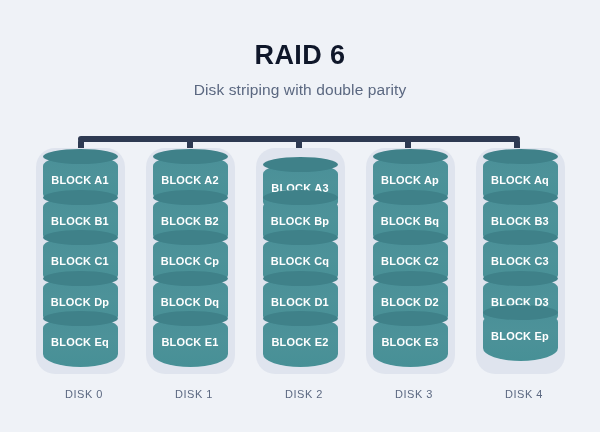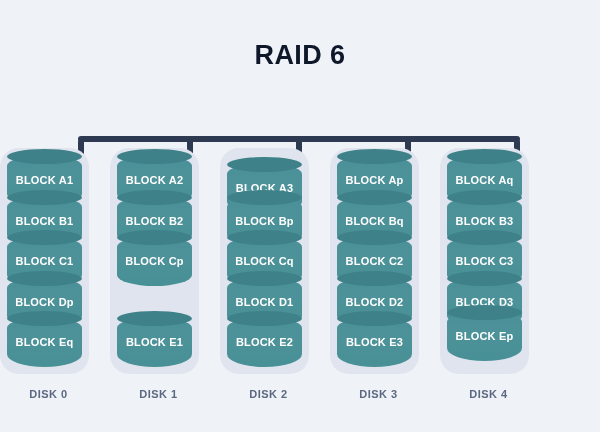--- a/index.html
+++ b/index.html
@@ -72,20 +72,21 @@
     border-radius: 3px;
   }
 
   
   .disks {
     position: absolute;
     left: 0;
     top: 148px;
     width: 600px;
     display: flex;
+    justify-content: center;
     gap: 21px;
   }
   .disk-col {
     width: 89px;
     display: flex;
     flex-direction: column;
     align-items: center;
   }
 
   
@@ -138,33 +139,34 @@
     color: #ffffff;
     font-size: 11px;
     font-weight: bold;
     letter-spacing: 0.2px;
     white-space: nowrap;
   }
 
   .disk-label {
     margin-top: 14px;
     font-size: 11px;
-    font-weight: bold;
+    font-weight: normal;
     color: #5b6881;
     letter-spacing: 0.5px;
     padding-left: 8px;
   }
 </style>
 </head>
 <body>
 
 <div id="diagram">
 
   <div class="header">
     <h1 class="title">RAID 6</h1>
+    <p class="subtitle">Disk striping with double parity</p>
   </div>
 
   <div class="bus">
     <div class="bus-rail"></div>
     <div class="bus-drop" style="left:0px;"></div>
     <div class="bus-drop" style="left:109px;"></div>
     <div class="bus-drop" style="left:218px;"></div>
     <div class="bus-drop" style="left:327px;"></div>
     <div class="bus-drop" style="left:436px;"></div>
   </div>
@@ -205,20 +207,24 @@
               <div class="block-label">BLOCK A2</div>
             </div>
             <div class="block" style="top: 40.5px; z-index: 2;">
               <div class="cap"></div>
               <div class="block-label">BLOCK B2</div>
             </div>
             <div class="block" style="top: 81px; z-index: 3;">
               <div class="cap"></div>
               <div class="block-label">BLOCK Cp</div>
             </div>
+            <div class="block" style="top: 121.5px; z-index: 4;">
+              <div class="cap"></div>
+              <div class="block-label">BLOCK Dq</div>
+            </div>
             <div class="block last" style="top: 162px; z-index: 5;">
               <div class="cap"></div>
               <div class="block-label">BLOCK E1</div>
             </div>
           </div>
         </div>
         <div class="disk-label">DISK 1</div>
       </div>
       <div class="disk-col">
         <div class="casing">

